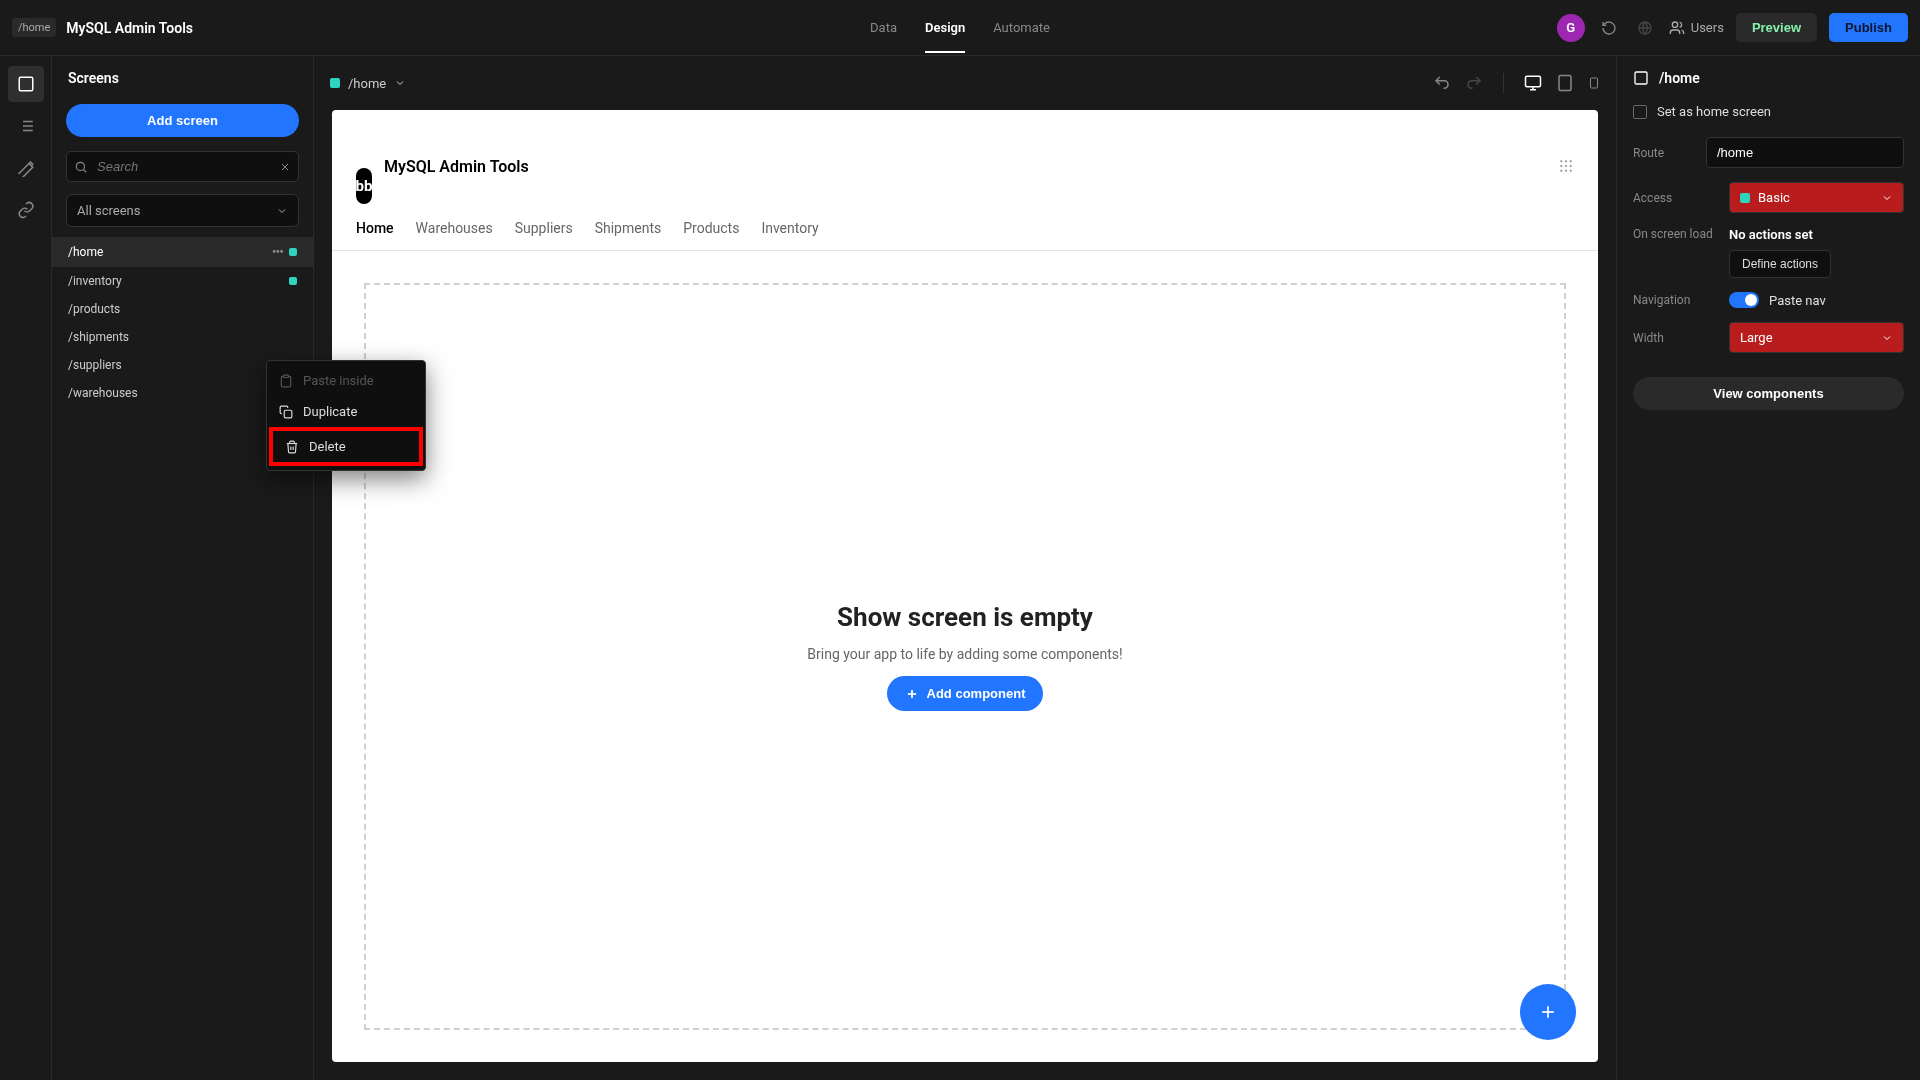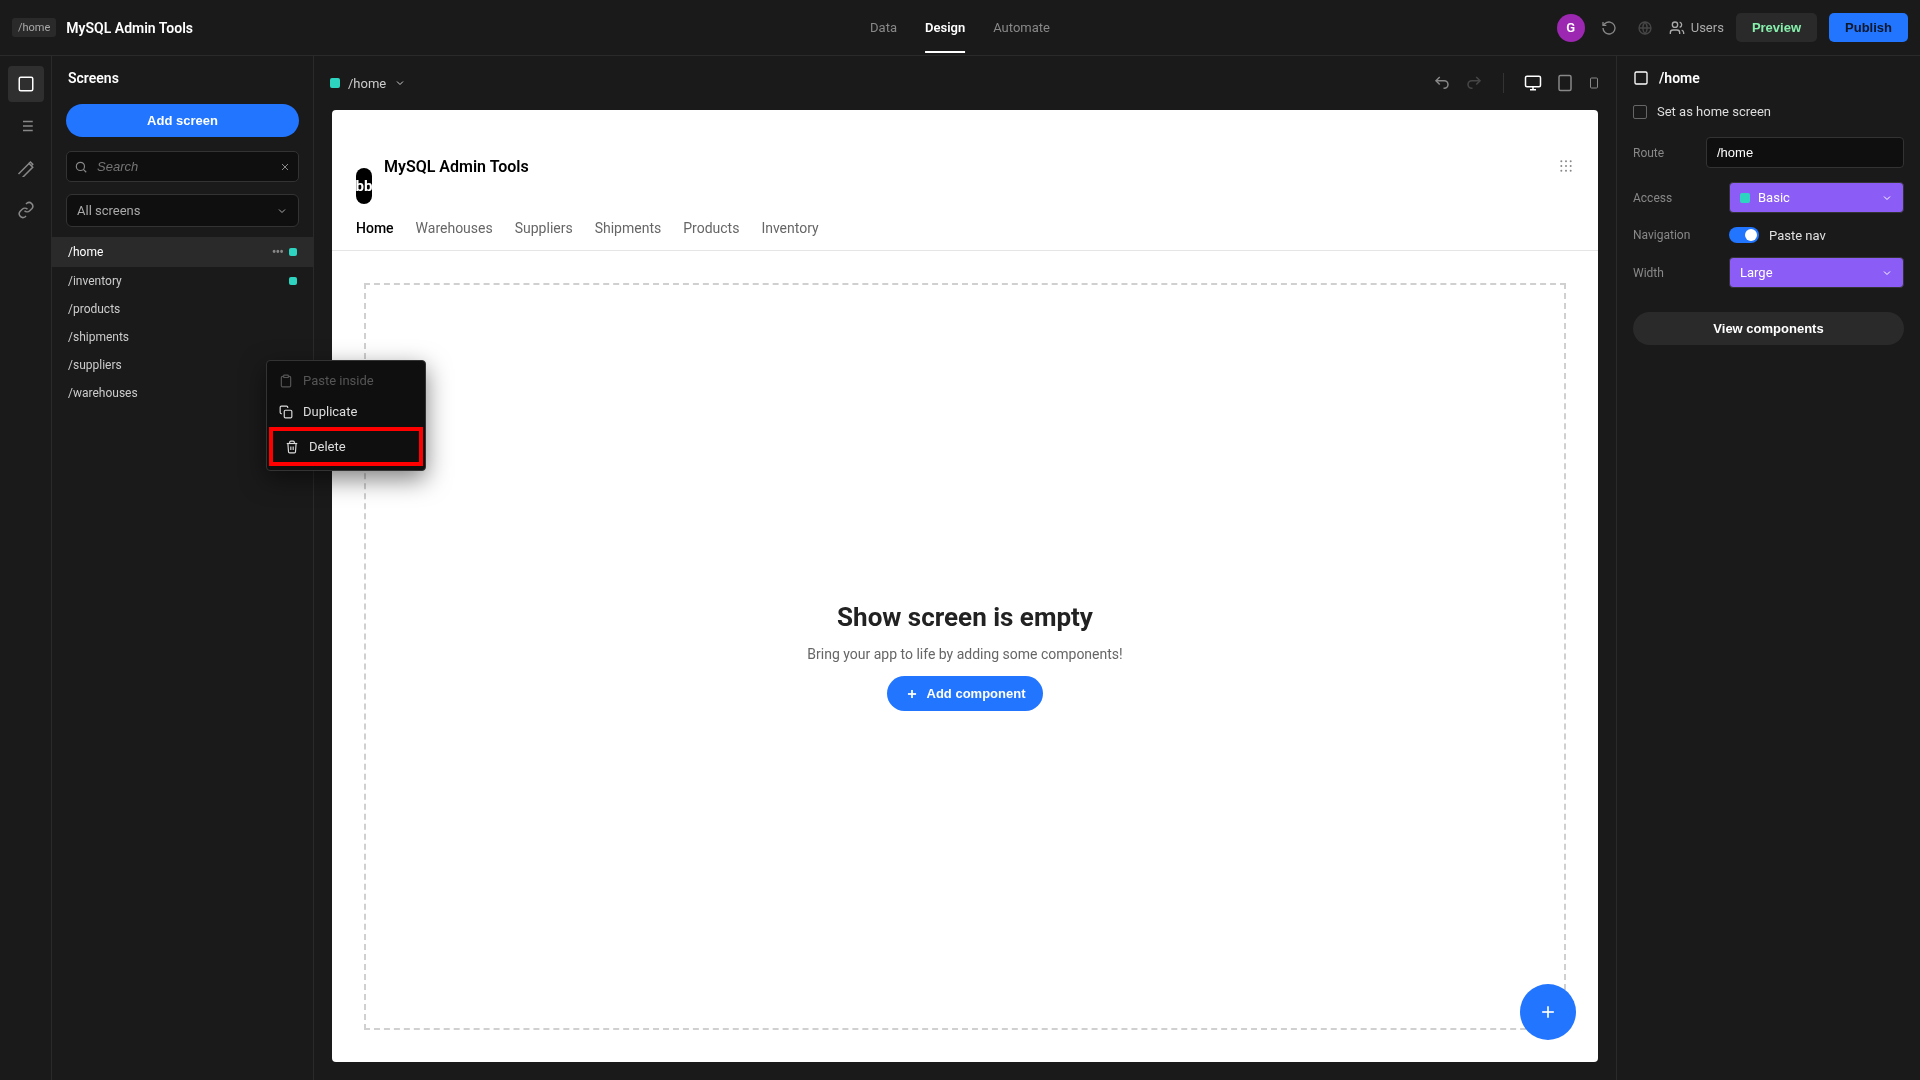--- a/index.html
+++ b/index.html
@@ -479,21 +479,21 @@
   flex: 1;
   background: #0f0f0f;
   border: 1px solid #333;
   border-radius: 4px;
   padding: 7px 10px;
   color: #fff;
   font-size: 13px;
 }
 .rp-select {
   flex: 1;
-  background: #8b5cf6;
+  background: #b91c1c;
   border: 1px solid #333;
   border-radius: 4px;
   padding: 7px 10px;
   color: #fff;
   font-size: 13px;
   display: flex;
   align-items: center;
   justify-content: space-between;
 }
 .rp-select-inner {
@@ -802,20 +802,27 @@
       <div class="rp-select">
         <span class="rp-select-inner">
             <span class="green-sq"></span>
             <span>Basic</span>
           </span>
         <svg width="12" height="12" viewBox="0 0 24 24" fill="none" stroke="currentColor" stroke-width="2">
             <polyline points="6 9 12 15 18 9"></polyline>
           </svg>
       </div>
     </div>
+    <div class="rp-field" style="align-items:flex-start">
+      <div class="rp-label">On screen load</div>
+      <div class="rp-value-block">
+        <div class="no-actions">No actions set</div>
+        <button class="define-btn">Define actions</button>
+      </div>
+    </div>
     <div class="rp-field">
       <div class="rp-label">Navigation</div>
       <div class="nav-row rp-value-block">
         <div class="toggle"></div>
         <span>Paste nav</span>
       </div>
     </div>
     <div class="rp-field">
       <div class="rp-label">Width</div>
       <div class="rp-select">

